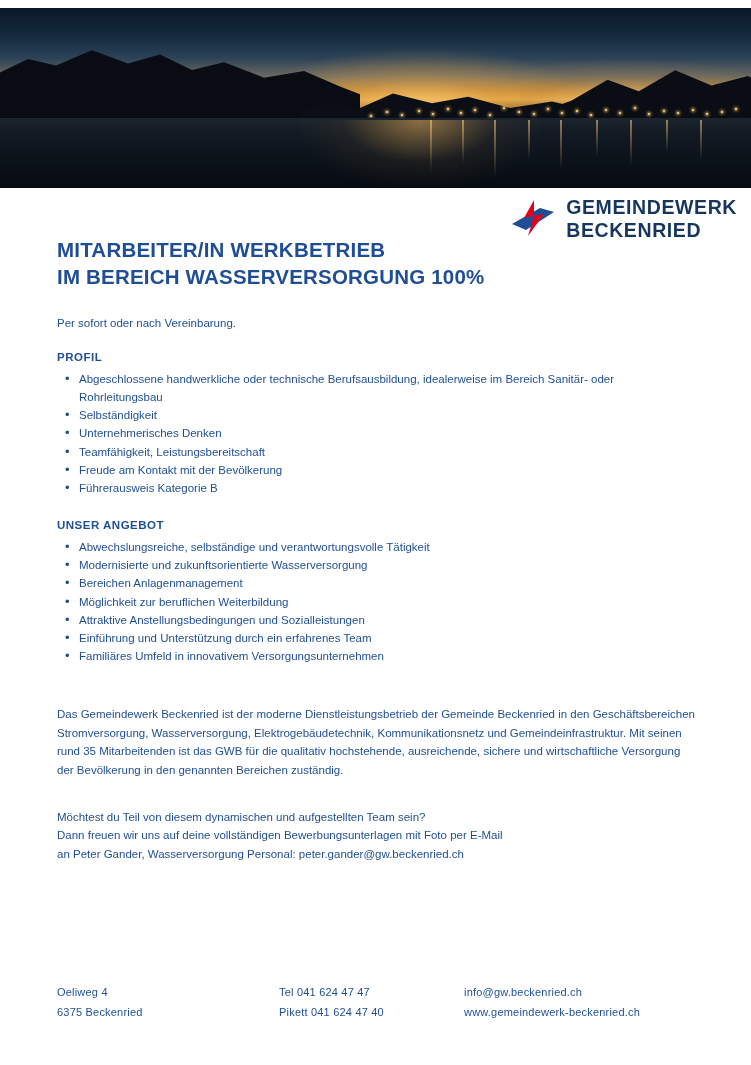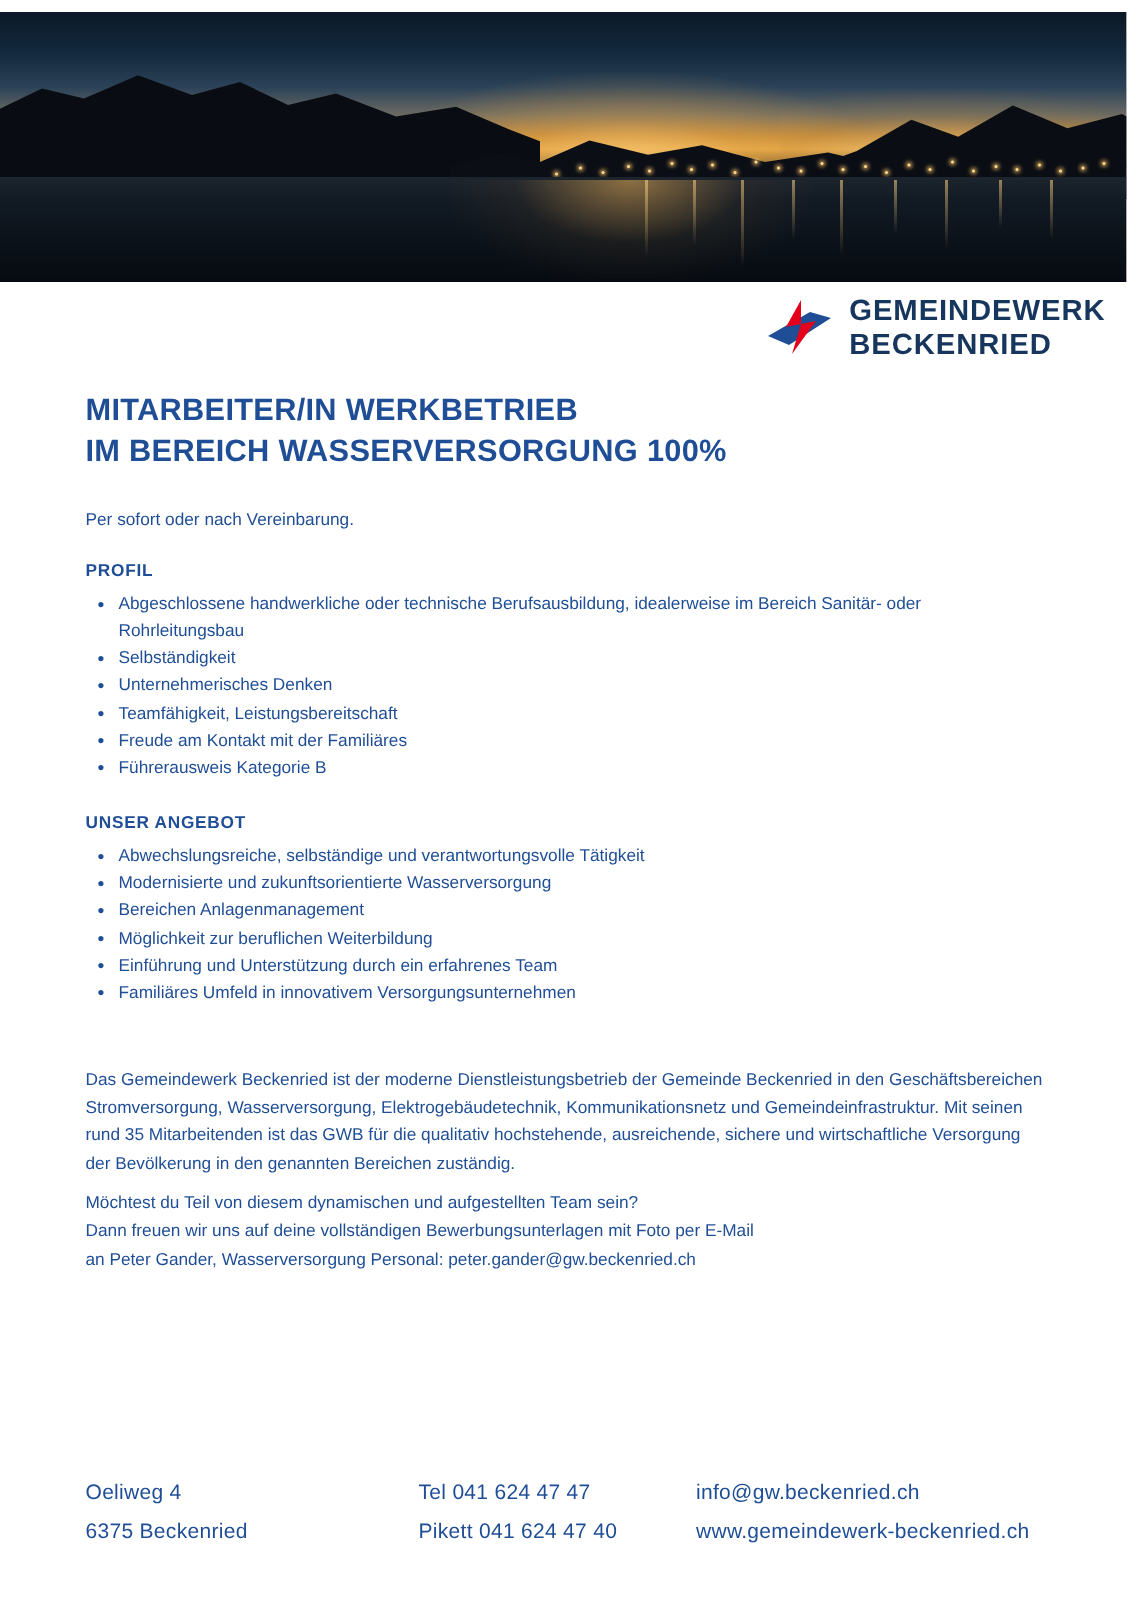--- a/index.html
+++ b/index.html
@@ -131,21 +131,21 @@
     font-weight: bold;
     letter-spacing: 0.6px;
     line-height: 1.18;
     color: #17365d;
   }
 
   
   .content {
     position: absolute;
     left: 57px;
-    top: 260px;
+    top: 236px;
     width: 640px;
   }
   h1.title {
     margin: 0;
     font-size: 20.5px;
     font-weight: bold;
     line-height: 1.34;
     color: #1f4e96;
     letter-spacing: 0.2px;
   }
@@ -183,30 +183,30 @@
     top: -1px;
     font-size: 13px;
     color: #1f4e96;
   }
   .para {
     font-size: 11.5px;
     line-height: 1.62;
     color: #1f4e96;
   }
   .para-block { margin-top: 40px; }
-  .para-block2 { margin-top: 8px; }
+  .para-block2 { margin-top: 28px; }
 
   
   .footer {
     position: absolute;
     left: 57px;
     top: 982px;
     width: 640px;
     display: flex;
-    font-size: 14px;
+    font-size: 11px;
     line-height: 1.85;
     color: #1f4e96;
     letter-spacing: 0.2px;
   }
   .footer .col { }
   .footer .col1 { width: 222px; }
   .footer .col2 { width: 185px; }
   .footer .col3 { width: 233px; }
 </style>
 </head>
@@ -285,32 +285,33 @@
     <div class="subtitle">Per sofort oder nach Vereinbarung.</div>
 
 
     <div class="section">
       <div class="section-title">PROFIL</div>
       <ul class="bullets">
         <li>Abgeschlossene handwerkliche oder technische Berufsausbildung, idealerweise im Bereich Sanitär- oder Rohrleitungsbau</li>
         <li>Selbständigkeit</li>
         <li>Unternehmerisches Denken</li>
         <li>Teamfähigkeit, Leistungsbereitschaft</li>
-        <li>Freude am Kontakt mit der Familiäres</li>
+        <li>Freude am Kontakt mit der Bevölkerung</li>
         <li>Führerausweis Kategorie B</li>
       </ul>
     </div>
 
     <div class="section">
       <div class="section-title">UNSER ANGEBOT</div>
       <ul class="bullets">
         <li>Abwechslungsreiche, selbständige und verantwortungsvolle Tätigkeit</li>
         <li>Modernisierte und zukunftsorientierte Wasserversorgung</li>
         <li>Bereichen Anlagenmanagement</li>
         <li>Möglichkeit zur beruflichen Weiterbildung</li>
+        <li>Attraktive Anstellungsbedingungen und Sozialleistungen</li>
         <li>Einführung und Unterstützung durch ein erfahrenes Team</li>
         <li>Familiäres Umfeld in innovativem Versorgungsunternehmen</li>
       </ul>
     </div>
 
     <div class="para para-block">Das Gemeindewerk Beckenried ist der moderne Dienstleistungsbetrieb der Gemeinde Beckenried in den Geschäftsbereichen Stromversorgung, Wasserversorgung, Elektrogebäudetechnik, Kommunikationsnetz und Gemeindeinfrastruktur. Mit seinen rund 35 Mitarbeitenden ist das GWB für die qualitativ hochstehende, ausreichende, sichere und wirtschaftliche Versorgung der Bevölkerung in den genannten Bereichen zuständig.</div>
 
     <div class="para para-block2">
       <div>Möchtest du Teil von diesem dynamischen und aufgestellten Team sein?</div>
       <div>Dann freuen wir uns auf deine vollständigen Bewerbungsunterlagen mit Foto per E-Mail</div>

